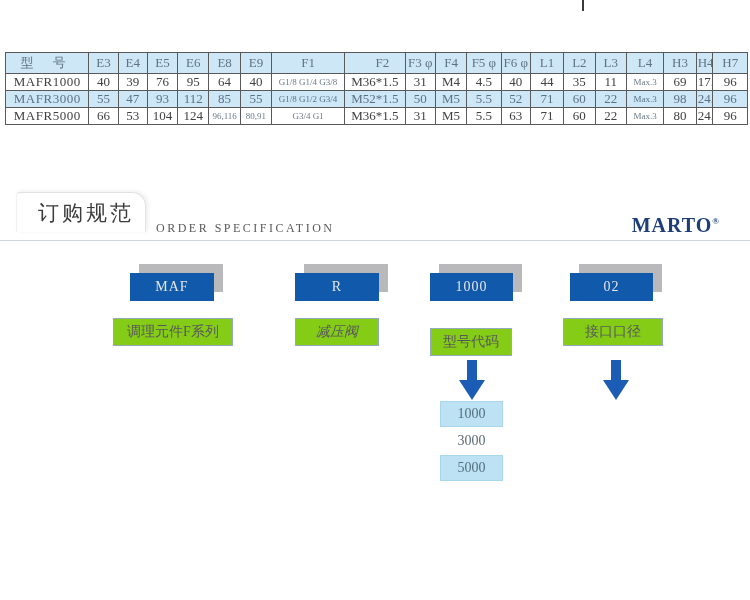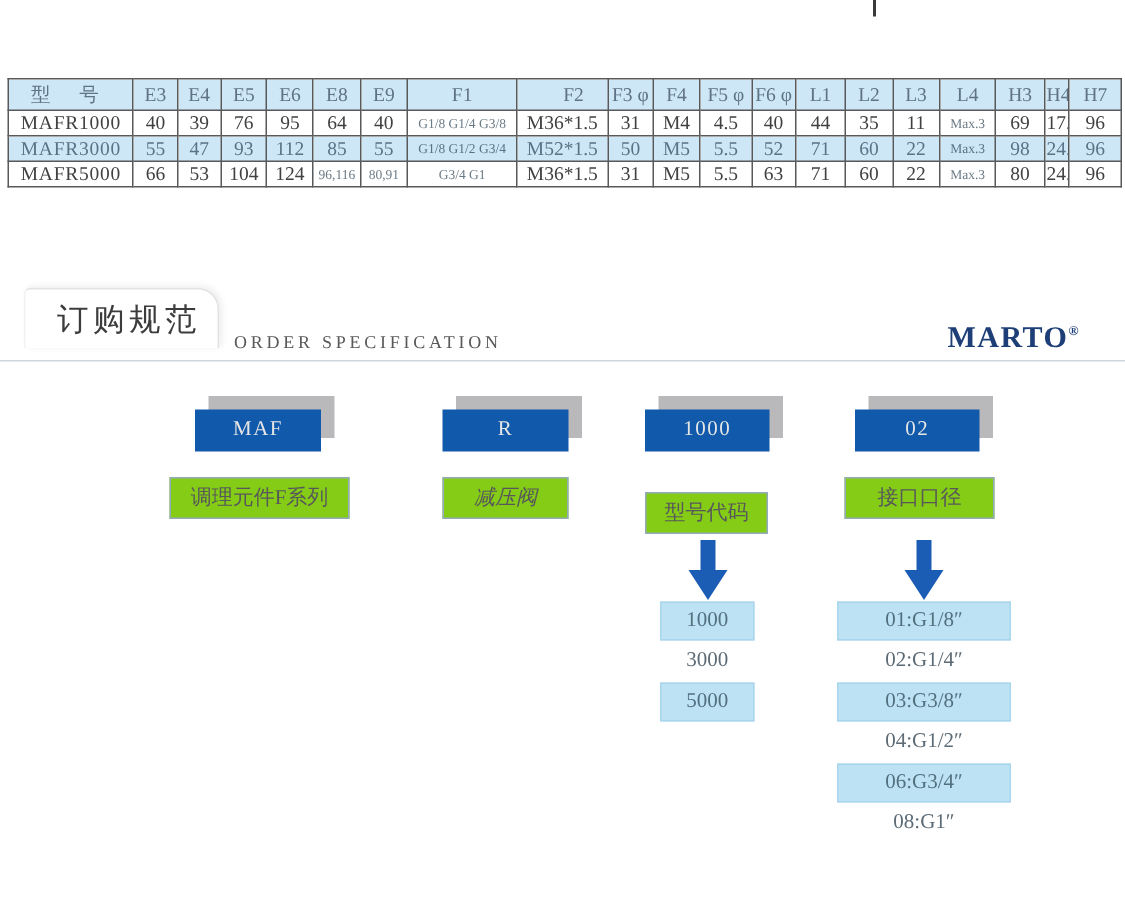--- a/index.html
+++ b/index.html
@@ -209,23 +209,15 @@
       <div class="opt-list" style="left: 440px; width: 63px;">
         <div class="opt-item hl">1000</div>
         <div class="opt-item">3000</div>
         <div class="opt-item hl">5000</div>
       </div>
       <div class="code-box" style="left: 570px; width: 83px;">02</div>
       <div class="label-box" style="left: 563px; width: 100px;">接口口径</div>
       <div class="down-arrow" style="left: 603px;"><svg width="26" height="40" viewBox="0 0 26 40" xmlns="http://www.w3.org/2000/svg">
           <path d="M8 0 h10 v20 h8 L13 40 L0 20 h8 Z" fill="#1b5cb5"></path>
         </svg></div>
-      <div class="opt-list" style="left: 558px; width: 116px;">
-        <div class="opt-item hl">01:G1/8″</div>
-        <div class="opt-item">02:G1/4″</div>
-        <div class="opt-item hl">03:G3/8″</div>
-        <div class="opt-item">04:G1/2″</div>
-        <div class="opt-item hl">06:G3/4″</div>
-        <div class="opt-item">08:G1″</div>
-      </div>
     </div>
 
 </div>
 
 </body></html>

